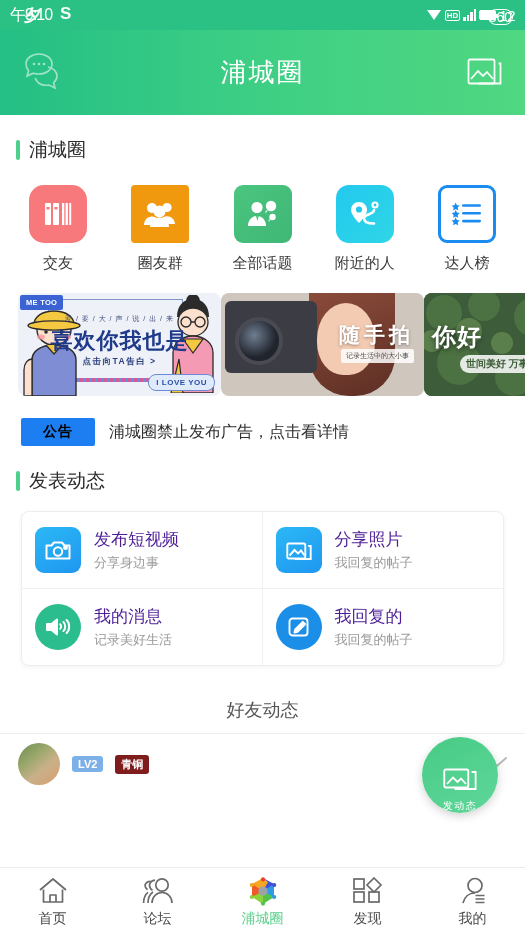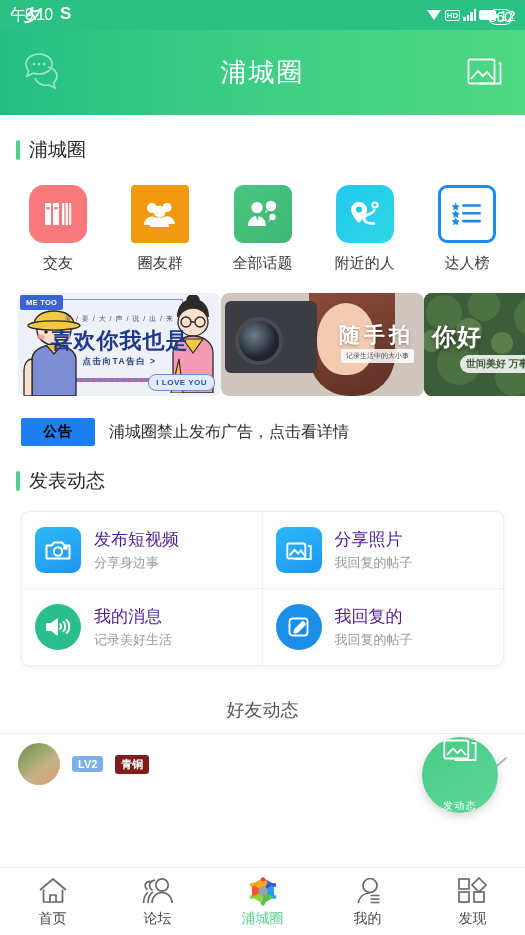--- a/index.html
+++ b/index.html
@@ -124,21 +124,21 @@
   .tabs{display:flex;justify-content:center;gap:78px;margin-top:32px;position:relative;}
   .tab{font-size:18px;color:#555;padding-bottom:11px;position:relative;}
   .tab.active{color:#4cc98a;}
   .tab.active:after{content:"";position:absolute;left:-9px;right:-9px;bottom:0;height:3.5px;
     background:#4cc98a;border-radius:2px;}
   .tabs-rule{height:1px;background:#ededed;margin-top:0;}
 
   
   .fab{position:absolute;right:27px;top:737px;width:76px;height:76px;border-radius:50%;
     background:linear-gradient(150deg,#47cb85,#5fd79a);display:flex;flex-direction:column;
-    align-items:center;justify-content:space-between;gap:3px;box-shadow:0 3px 10px rgba(0,0,0,.18);z-index:9;}
+    align-items:center;justify-content:flex-end;gap:3px;box-shadow:0 3px 10px rgba(0,0,0,.18);z-index:9;}
   .fab-label{font-size:10px;color:#fff;letter-spacing:1.5px;}
 
   
   .feed{display:flex;align-items:center;gap:12px;padding:9px 16px 0 18px;}
   .avatar{width:42px;height:42px;border-radius:50%;flex:none;
     background:linear-gradient(140deg,#6d8c52 0%,#9aa86b 35%,#c8b089 60%,#d99f6e 100%);}
   .feed-name{font-size:19px;color:#1e1e1e;}
   .badge{font-size:11px;color:#fff;background:#7eb0e8;border-radius:3px;padding:2px 6px;font-weight:bold;}
   .badge.b2{background:#7f1d1d;}
   .chev{margin-left:auto;color:#b9b9b9;}
@@ -488,36 +488,36 @@
           <circle cx="16" cy="27.6" r="2.1" fill="#53c24d"></circle>
           <circle cx="4.8" cy="21" r="2.1" fill="#8fd13c"></circle>
           <circle cx="4.8" cy="9" r="2.1" fill="#f5a623"></circle>
         </svg>
       </span>
       <span class="nav-label">浦城圈</span>
     </div>
 
     <div class="nav-item">
       <span class="nav-ico">
-        <svg width="30" height="27" viewBox="0 0 30 27" fill="none" stroke="#6a6a6a" stroke-width="1.7">
-          <circle cx="17" cy="8.5" r="7"></circle>
-          <path d="M5 26c1.5-6 6-10 12-10"></path>
-          <path d="M17.5 18.5h9M17.5 22h9M17.5 25.5h9" stroke-width="1.5"></path>
-        </svg>
-      </span>
-      <span class="nav-label">我的</span>
-    </div>
-
-    <div class="nav-item">
-      <span class="nav-ico">
         <svg width="32" height="27" viewBox="0 0 32 27" fill="none" stroke="#6a6a6a" stroke-width="1.7">
           <rect x="2" y="2" width="10" height="10"></rect>
           <rect x="2" y="15" width="10" height="10"></rect>
           <rect x="17" y="15" width="10" height="10"></rect>
           <path d="M22 1l7 7-7 7-7-7z"></path>
         </svg>
       </span>
       <span class="nav-label">发现</span>
     </div>
 
+    <div class="nav-item">
+      <span class="nav-ico">
+        <svg width="30" height="27" viewBox="0 0 30 27" fill="none" stroke="#6a6a6a" stroke-width="1.7">
+          <circle cx="17" cy="8.5" r="7"></circle>
+          <path d="M5 26c1.5-6 6-10 12-10"></path>
+          <path d="M17.5 18.5h9M17.5 22h9M17.5 25.5h9" stroke-width="1.5"></path>
+        </svg>
+      </span>
+      <span class="nav-label">我的</span>
+    </div>
+
   </div>
 
 </div>
 
 </body></html>

